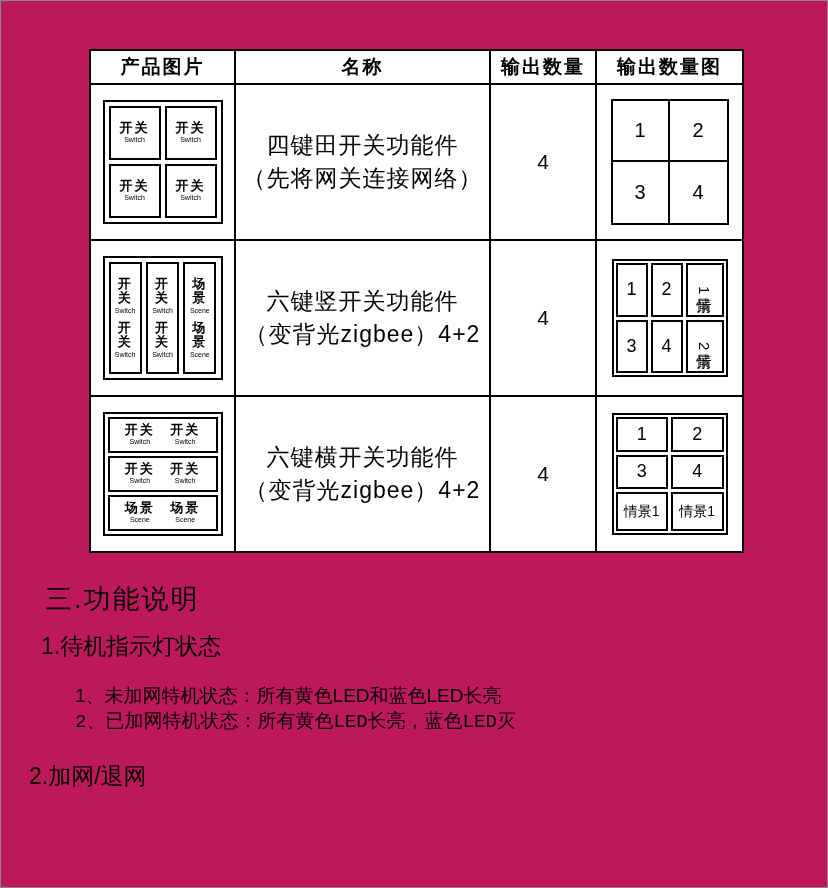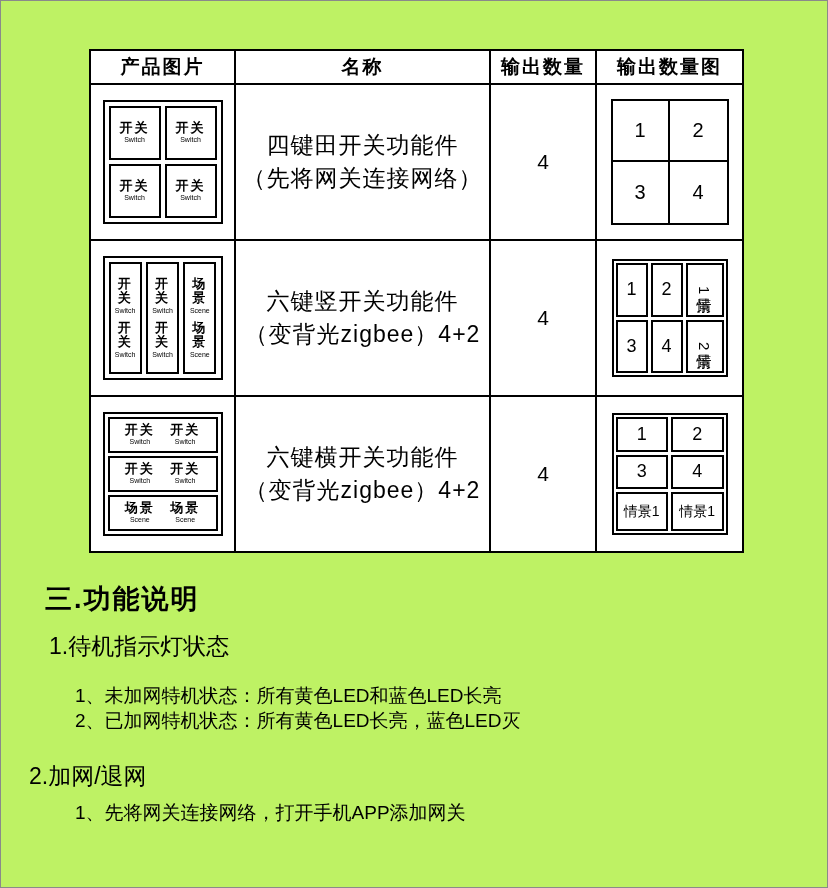--- a/index.html
+++ b/index.html
@@ -1,19 +1,19 @@
 <!DOCTYPE html>
 <html><head>
 <meta charset="utf-8">
 <style>
   * { margin:0; padding:0; box-sizing:border-box; }
   html,body { background:#fff; }
   body { font-family:"Liberation Sans","DejaVu Sans",sans-serif; color:#000; }
   .page {
-    position:relative; width:828px; height:888px; background:#bef264;
+    position:relative; width:828px; height:888px; background:#be185d;
     border:1px solid #8a8a8a; overflow:hidden;
   }
 
   
   table.doc-table {
     position:absolute; left:88px; top:48px;
     border-collapse:collapse; table-layout:fixed;
   }
   table.doc-table td, table.doc-table th {
     border:2px solid #000; padding:0; text-align:center; vertical-align:middle;
@@ -62,24 +62,24 @@
                        letter-spacing:0; line-height:1; }
 
   .dbox3 { width:116px; height:122px; display:grid;
            grid-template-columns:1fr 1fr; grid-template-rows:1fr 1fr 1.12fr;
            gap:3px; padding:2px; }
   .dbox3 .dcell { border:2px solid #000; font-size:18px; }
   .dbox3 .dcell.small { font-size:14px; letter-spacing:0; }
 
   
   .sec-heading { position:absolute; left:44px; top:580px;
-                 font-size:27px; font-weight:bold; letter-spacing:2px; }
-  .sub-title1  { position:absolute; left:48px; top:630px; font-size:23px; }
+                 font-size:27px; font-weight:normal; letter-spacing:2px; }
+  .sub-title1  { position:absolute; left:40px; top:630px; font-size:23px; }
   .item-1a     { position:absolute; left:74px; top:682px; font-size:19px; }
-  .item-1b     { position:absolute; left:74px; top:707px; font-size:19px; }
+  .item-1b     { position:absolute; left:74px; top:707px; font-size:19px;font-family:Liberation Mono, monospace; }
   .sub-title2  { position:absolute; left:28px; top:760px; font-size:23px; }
   .item-2a     { position:absolute; left:74px; top:799px; font-size:19px; }
 </style>
 </head>
 <body>
 
 <div class="page">
 
   <table class="doc-table">
     <colgroup>
@@ -236,15 +236,14 @@
       </td>
     </tr>
   </tbody>
     </table>
 
   <div class="sec-heading">三.功能说明</div>
   <div class="sub-title1">1.待机指示灯状态</div>
   <div class="item-1a">1、未加网特机状态：所有黄色LED和蓝色LED长亮</div>
   <div class="item-1b">2、已加网特机状态：所有黄色LED长亮，蓝色LED灭</div>
   <div class="sub-title2">2.加网/退网</div>
-  <div class="item-2a">1、先将网关连接网络，打开手机APP添加网关</div>
 
 </div>
 
 </body></html>

